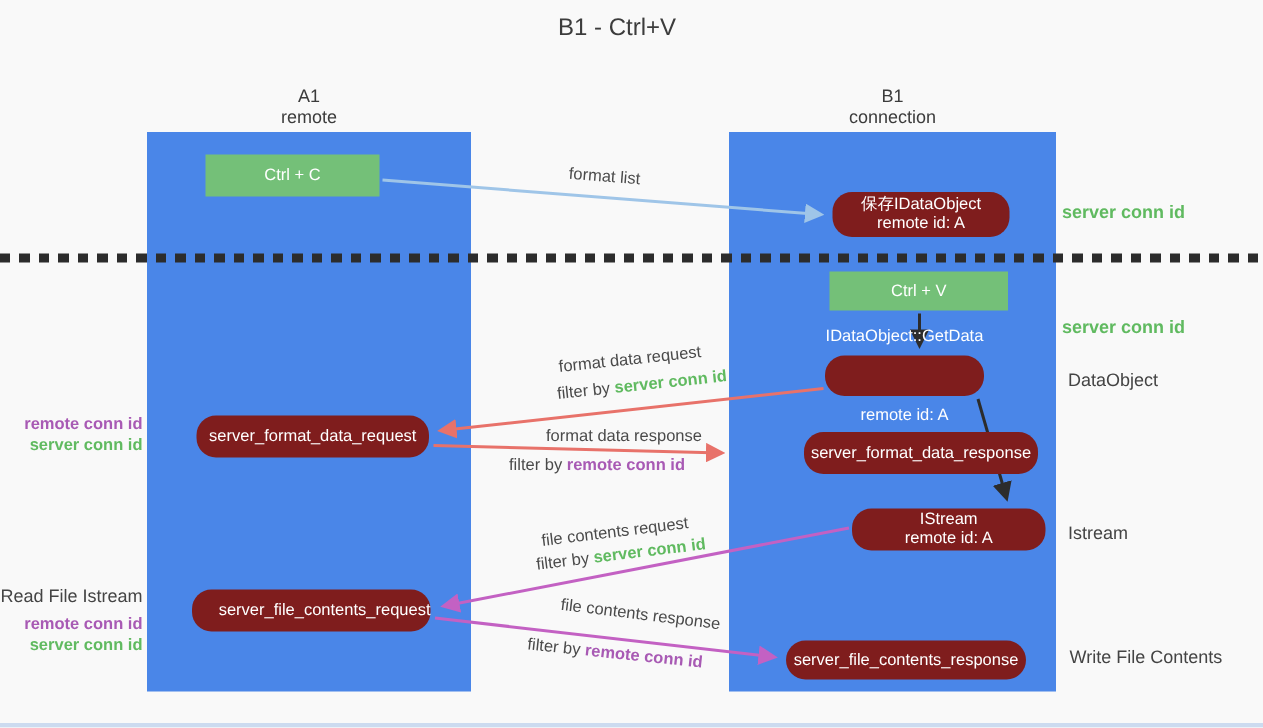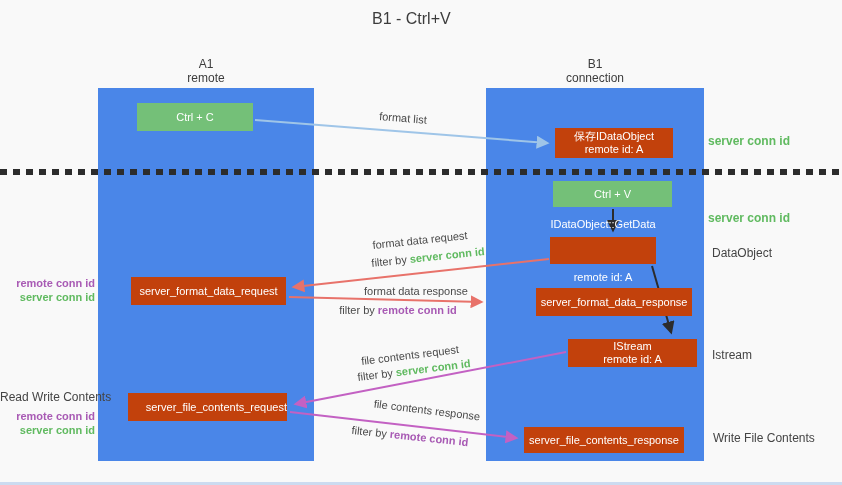--- a/index.html
+++ b/index.html
@@ -11,21 +11,21 @@
   .lane-b1{left:486px;top:88px;width:218px;height:373px;}
 
   .title{position:absolute;left:372px;top:8px;font-size:16px;line-height:21px;color:#3c3c3c;}
   .lane-header{position:absolute;width:120px;text-align:center;font-size:12px;line-height:14px;color:#3c3c3c;}
   .hdr-a1{left:146px;top:57px;}
   .hdr-b1{left:535px;top:57px;}
 
   .node{position:absolute;display:flex;flex-direction:column;align-items:center;justify-content:center;
         color:#fff;font-size:11px;line-height:13px;text-align:center;}
   .green{background:#74c078;}
-  .orange{background:#c2410c;}
+  .orange{background:#7f1d1d;border-radius:13px;}
 
   .n-ctrlc{left:137px;top:103px;width:116px;height:28px;}
   .n-saveido{left:555px;top:128px;width:118px;height:30px;}
   .n-ctrlv{left:553px;top:181px;width:119px;height:26px;}
   .n-getdata{left:550px;top:237px;width:106px;height:27px;gap:40px;}
   .n-fmtreq{left:131px;top:277px;width:155px;height:28px;}
   .n-fmtresp{left:488px;top:288px;width:156px;height:28px;margin-left:48px;}
   .n-istream{left:568px;top:339px;width:129px;height:28px;}
   .n-filereq{left:128px;top:393px;width:159px;height:28px;align-items:flex-end;}
   .n-fileresp{left:524px;top:427px;width:160px;height:26px;}
@@ -155,20 +155,20 @@
   <div class="sidelabel sl-green" style="left:708px;top:134px;">server conn id</div>
   <div class="sidelabel sl-green" style="left:708px;top:211px;">server conn id</div>
   <div class="sidelabel" style="left:712px;top:246px;">DataObject</div>
   <div class="sidelabel" style="left:712px;top:348px;">Istream</div>
   <div class="sidelabel" style="left:713px;top:431px;">Write File Contents</div>
 
   <div class="conn-block" style="top:276px;">
     <div class="conn-purple">remote conn id</div>
     <div class="conn-green">server conn id</div>
   </div>
-  <div class="read-label" style="top:390px;">Read Write Contents</div>
+  <div class="read-label" style="top:390px;">Read File Istream</div>
   <div class="conn-block" style="top:409px;">
     <div class="conn-purple">remote conn id</div>
     <div class="conn-green">server conn id</div>
   </div>
 
   <div class="bottom-strip"></div>
 </div>
 
 </body></html>

